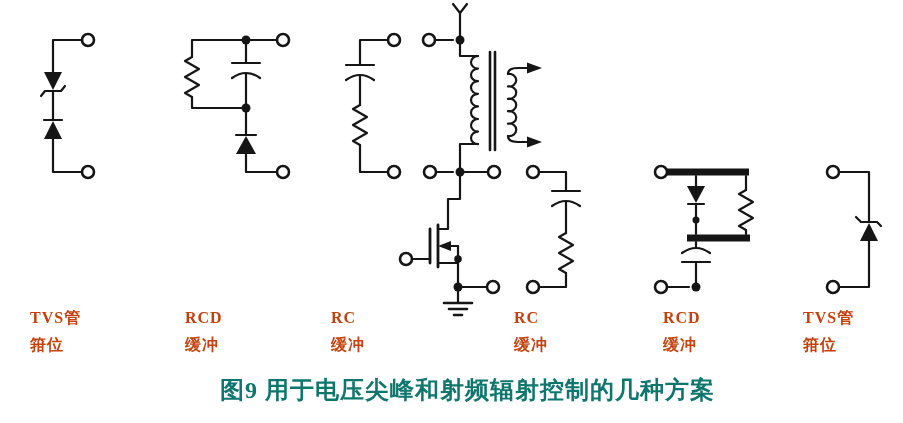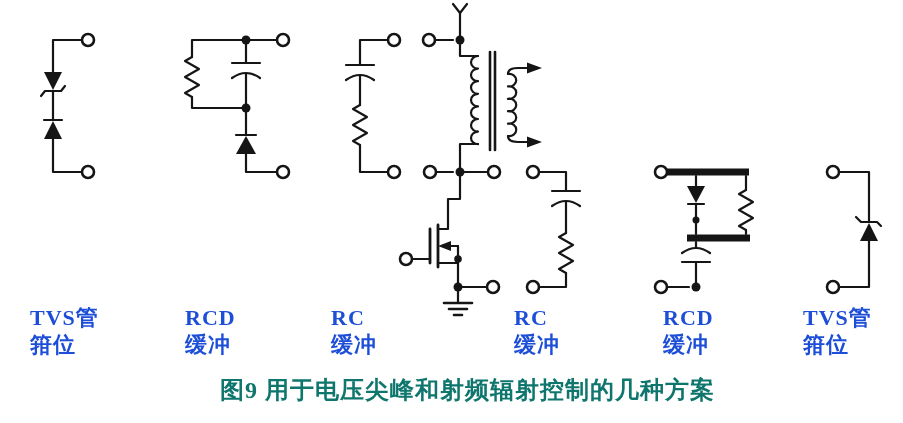--- a/index.html
+++ b/index.html
@@ -2,22 +2,22 @@
 <html><head>
 <meta charset="utf-8">
 <style>
   html,body{margin:0;padding:0;background:#fff;}
   .stage{
     position:relative;width:903px;height:423px;background:#ffffff;overflow:hidden;
     font-family:"Liberation Serif","DejaVu Serif",serif;color:#151515;
   }
   .stage svg{position:absolute;left:0;top:0;}
   .circ-label{
-    position:absolute;font-weight:bold;font-size:22px;line-height:27px;
-    letter-spacing:1px;white-space:nowrap;color:#1d4ed8;
+    position:absolute;font-weight:bold;font-size:16px;line-height:27px;
+    letter-spacing:1px;white-space:nowrap;color:#c2410c;
   }
   .caption{
     position:absolute;top:374px;left:0;width:100%;text-align:center;
     font-weight:bold;font-size:24px;letter-spacing:1px;color:#0f766e;margin-left:16px;
   }
   .ln{display:block;}
 </style>
 </head>
 <body>
 

